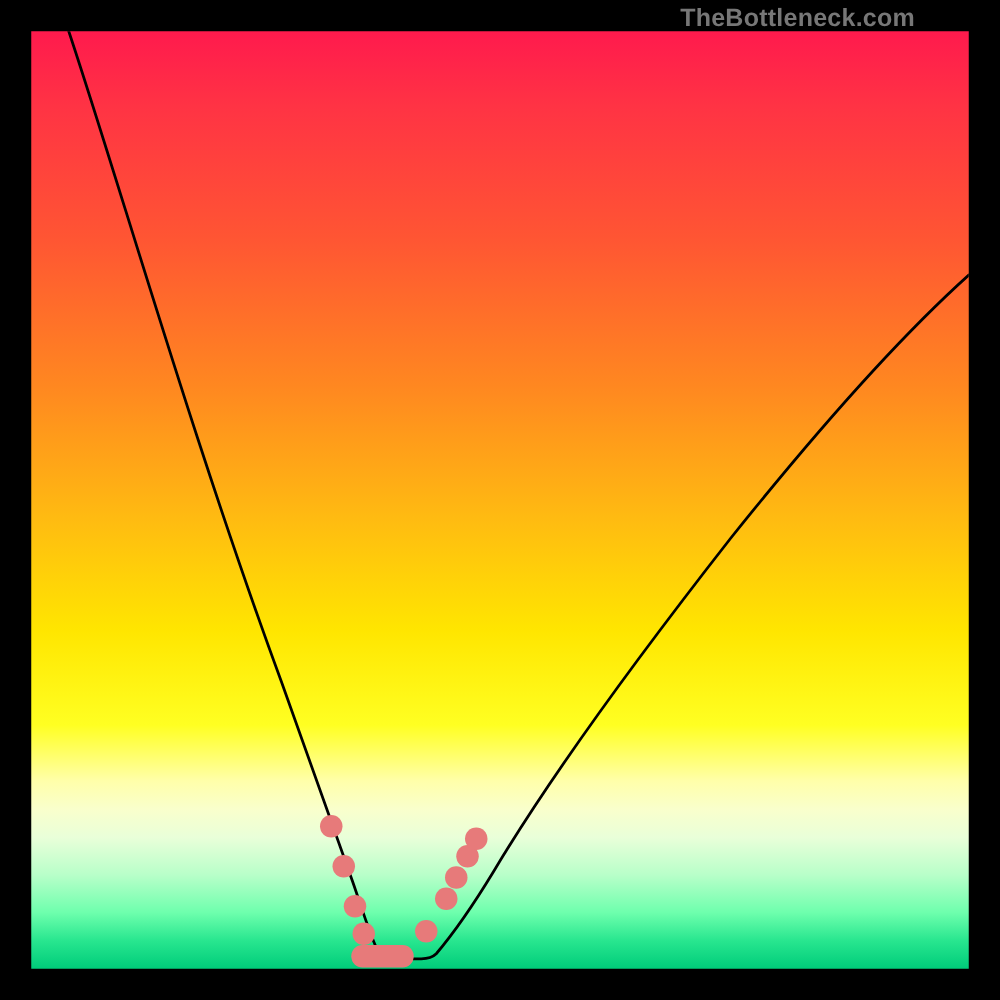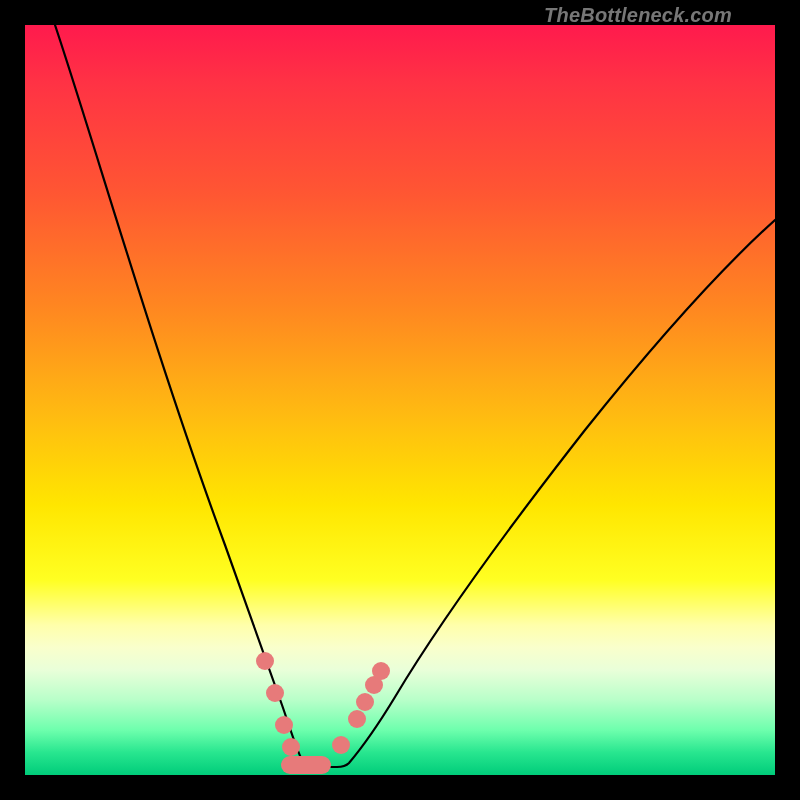--- a/index.html
+++ b/index.html
@@ -11,21 +11,20 @@
     overflow: hidden;
     font-family: Arial, Helvetica, sans-serif;
   }
   .frame {
     position: absolute;
     top: 0;
     left: 0;
     width: 740px;
     height: 800px;
     background: #000;
-    font-style: italic;
   }
   .plot {
     position: absolute;
     top: 25px;
     left: 25px;
     width: 750px;
     height: 750px;
     
     background: linear-gradient(
       to bottom,

